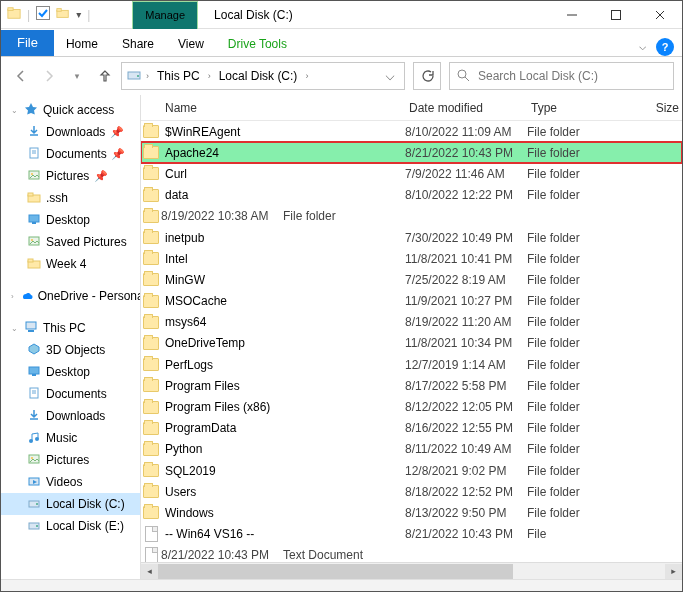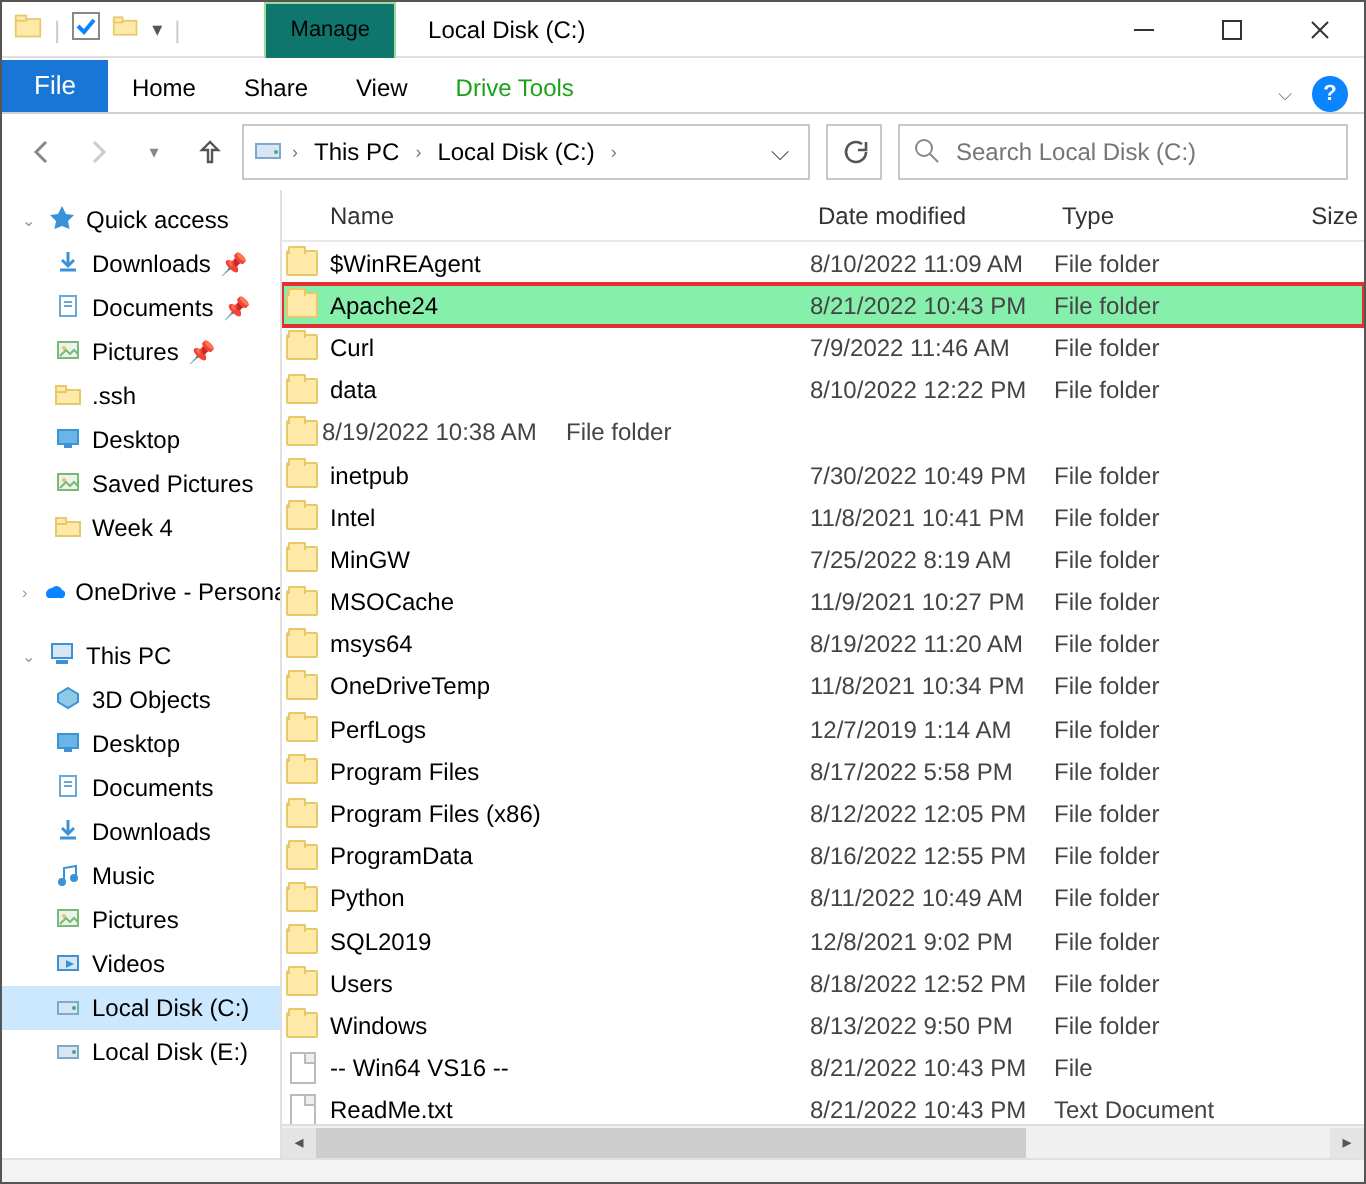--- a/index.html
+++ b/index.html
@@ -471,21 +471,20 @@
             <span class="file-ic"></span>
           </span>
           <span class="nm">-- Win64 VS16  --</span>
           <span class="dt">8/21/2022 10:43 PM</span>
           <span class="tp">File</span>
         </div>
         <div class="row">
           <span class="ic">
             <span class="file-ic"></span>
           </span>
-          <span class="nm">ReadMe.txt</span>
           <span class="dt">8/21/2022 10:43 PM</span>
           <span class="tp">Text Document</span>
         </div>
       </div>
     <div class="hscroll">
       <div class="arrow">◂</div>
       <div class="track">
           <div class="thumb"></div>
         </div>
       <div class="arrow">▸</div>

